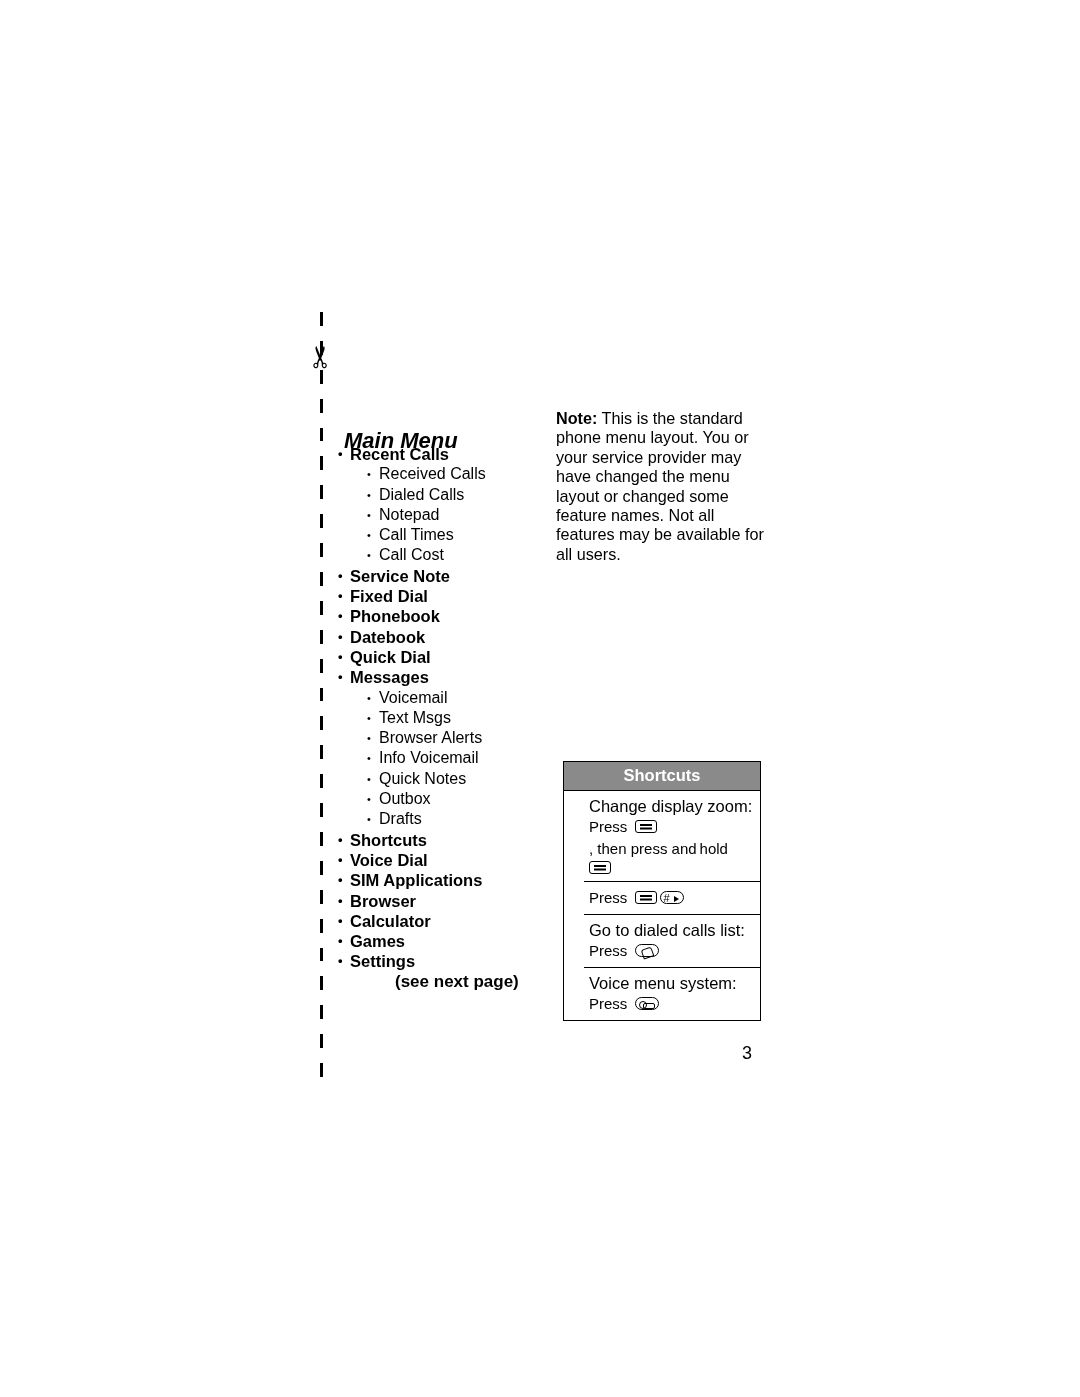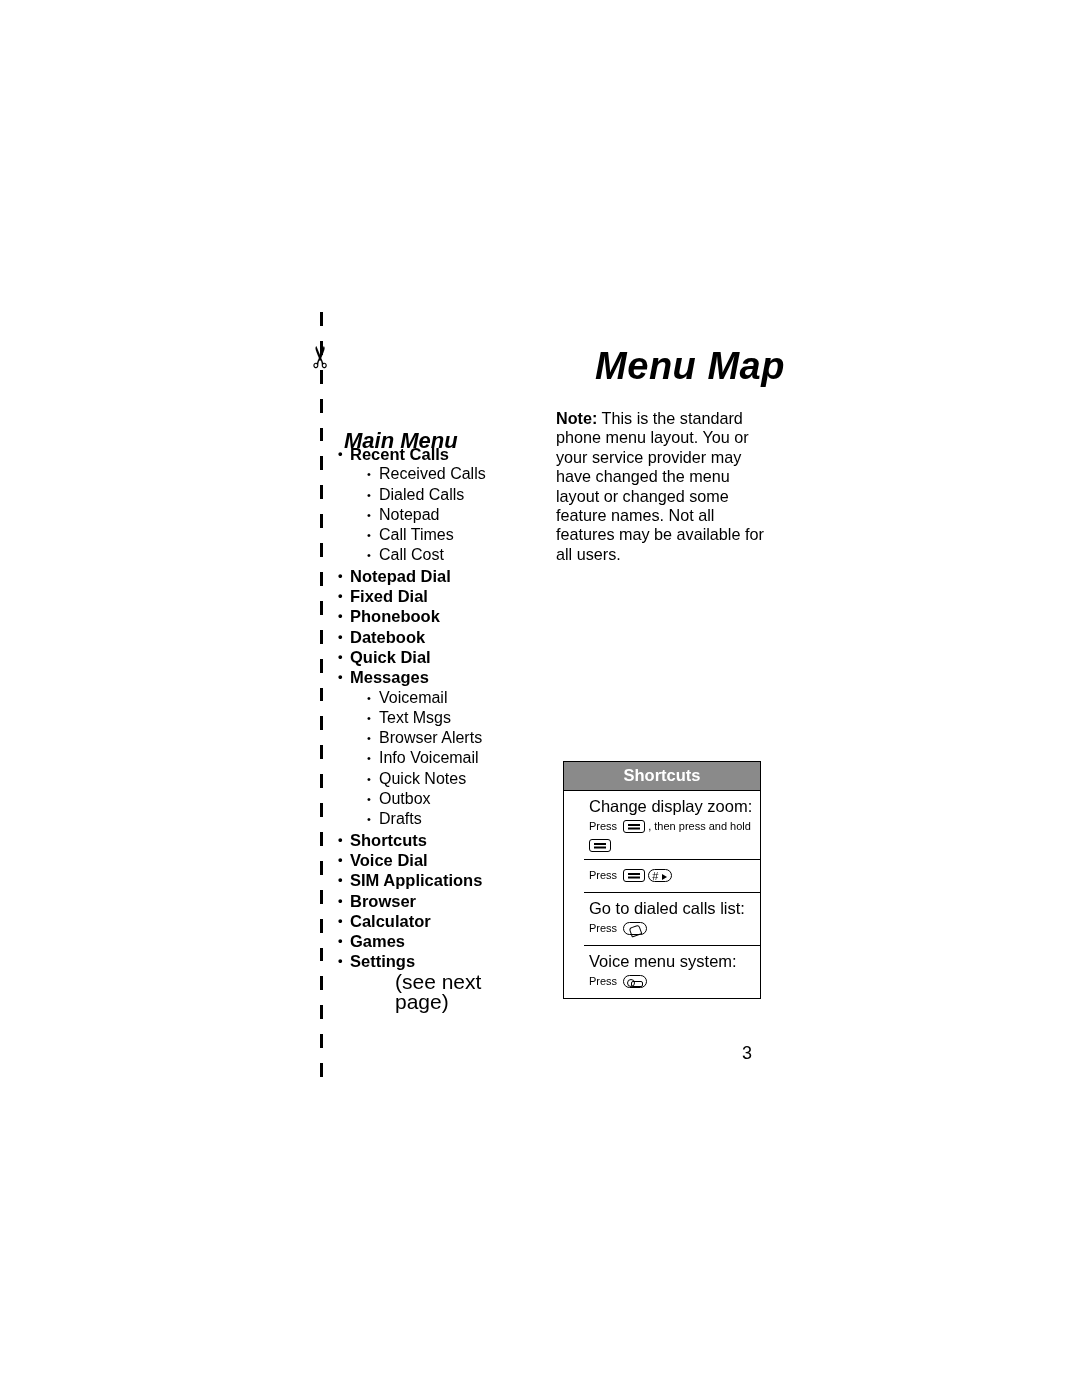--- a/index.html
+++ b/index.html
@@ -99,24 +99,24 @@
     top: 0;
     font-size: 13px;
     line-height: 20.3px;
   }
   .menu-item.lvl2 .bullet {
     left: 33px;
     font-size: 11px;
   }
   .note-line {
     position: relative;
-    font-size: 21px;
+    font-size: 17px;
     line-height: 20.3px;
     padding-left: 61px;
-    font-weight: normal;
+    font-weight: bold;
   }
 
   
   .note-block {
     position: absolute;
     left: 556px;
     top: 409px;
     width: 215px;
     font-size: 16.2px;
     line-height: 19.4px;
@@ -145,21 +145,21 @@
     padding: 5px 5px 7px 5px;
     border-bottom: 1.5px solid #000;
     margin-left: 20px;
   }
   .sc-row:last-child { border-bottom: none; }
   .sc-label {
     font-size: 16.5px;
     line-height: 20px;
   }
   .sc-press {
-    font-size: 11px;
+    font-size: 15px;
     line-height: 19px;
     margin-top: 1px;
     display: flex;
     flex-wrap: wrap;
     align-items: center;
     gap: 3px;
   }
   .sc-press .txt { white-space: pre; }
 
   
@@ -272,32 +272,31 @@
       <div class="dash"></div>
       <div class="dash"></div>
       <div class="dash"></div>
       <div class="dash"></div>
       <div class="dash"></div>
       <div class="dash"></div>
       <div class="dash"></div>
     </div>
   <div class="scissors">✂</div>
 
-  <div class="page-title">Menu Map</div>
 
   <div class="section-title">Main Menu</div>
 
   <div class="menu-list" id="menu-list">
       <div class="menu-item lvl1"><span class="bullet">•</span><span>Recent Calls</span></div>
       <div class="menu-item lvl2"><span class="bullet">•</span><span>Received Calls</span></div>
       <div class="menu-item lvl2"><span class="bullet">•</span><span>Dialed Calls</span></div>
       <div class="menu-item lvl2"><span class="bullet">•</span><span>Notepad</span></div>
       <div class="menu-item lvl2"><span class="bullet">•</span><span>Call Times</span></div>
       <div class="menu-item lvl2"><span class="bullet">•</span><span>Call Cost</span></div>
-      <div class="menu-item lvl1"><span class="bullet">•</span><span>Notepad Dial</span></div>
+      <div class="menu-item lvl1"><span class="bullet">•</span><span>Service Note</span></div>
       <div class="menu-item lvl1"><span class="bullet">•</span><span>Fixed Dial</span></div>
       <div class="menu-item lvl1"><span class="bullet">•</span><span>Phonebook</span></div>
       <div class="menu-item lvl1"><span class="bullet">•</span><span>Datebook</span></div>
       <div class="menu-item lvl1"><span class="bullet">•</span><span>Quick Dial</span></div>
       <div class="menu-item lvl1"><span class="bullet">•</span><span>Messages</span></div>
       <div class="menu-item lvl2"><span class="bullet">•</span><span>Voicemail</span></div>
       <div class="menu-item lvl2"><span class="bullet">•</span><span>Text Msgs</span></div>
       <div class="menu-item lvl2"><span class="bullet">•</span><span>Browser Alerts</span></div>
       <div class="menu-item lvl2"><span class="bullet">•</span><span>Info Voicemail</span></div>
       <div class="menu-item lvl2"><span class="bullet">•</span><span>Quick Notes</span></div>

